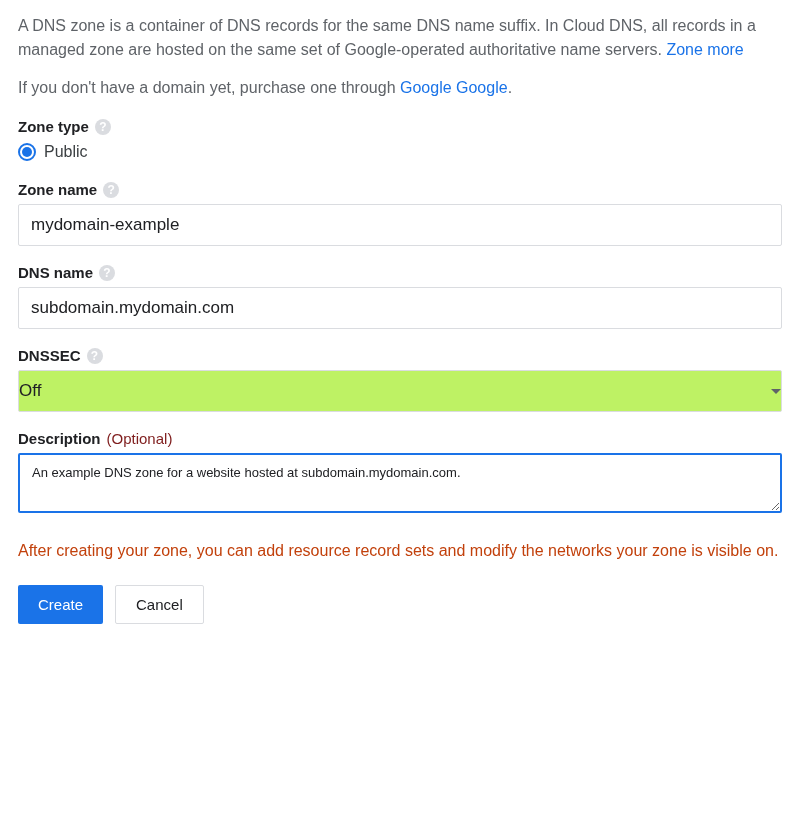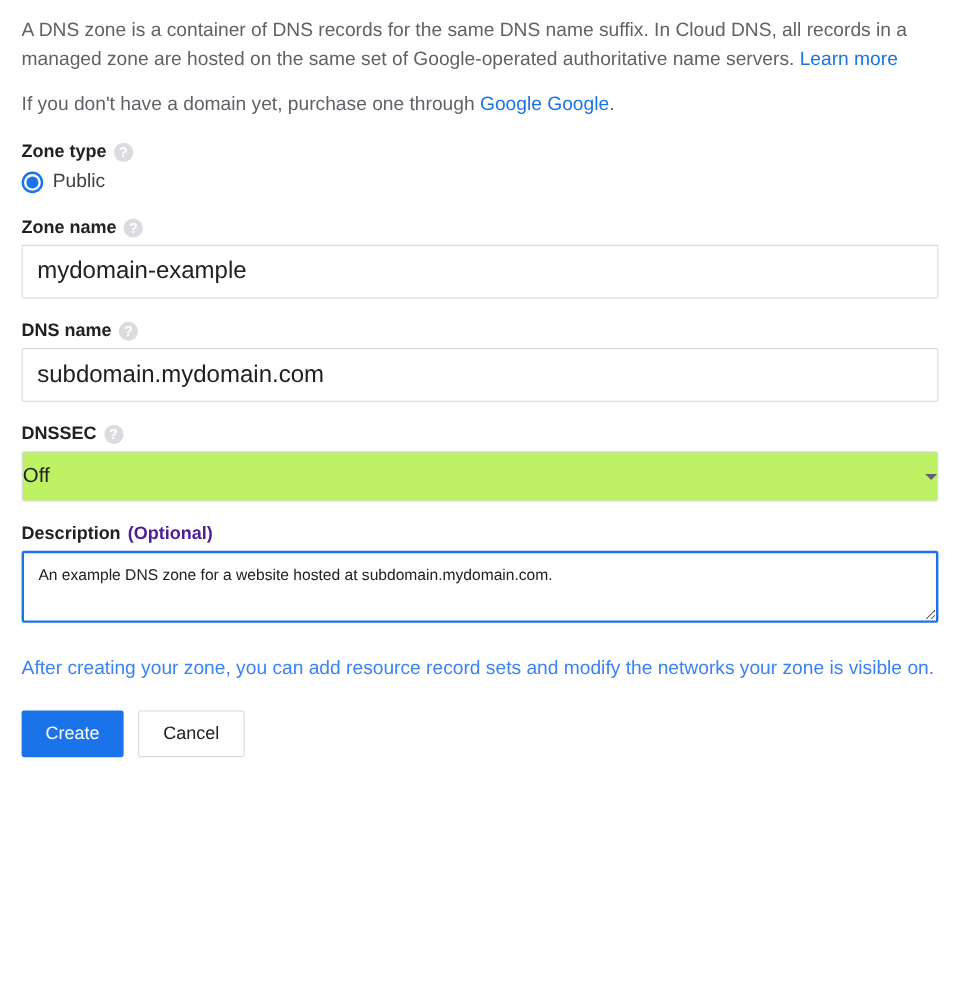--- a/index.html
+++ b/index.html
@@ -27,22 +27,22 @@
   .field-label {
     font-weight: 600;
     font-size: 15px;
     color: #202124;
     display: flex;
     align-items: center;
     gap: 6px;
     margin-bottom: 6px;
   }
   .field-label .optional {
-    font-weight: 700;
-    color: #4c1d95;
+    font-weight: 400;
+    color: #7f1d1d;
   }
   .help-icon {
     width: 16px; height: 16px;
     border-radius: 50%;
     background: #dadce0;
     color: #fff;
     font-size: 12px;
     line-height: 16px;
     text-align: center;
     display: inline-block;
@@ -68,21 +68,21 @@
     width: 10px; height: 10px;
     border-radius: 50%;
     background: #1a73e8;
   }
   .radio-label { font-size: 16px; color: #3c4043; }
   .text-input {
     width: 100%;
     border: 1px solid #dadce0;
     border-radius: 2px;
     padding: 10px 12px;
-    font-size: 20px;
+    font-size: 17px;
     font-family: inherit;
     color: #202124;
   }
   .select-box {
     width: 100%;
     border: 1px solid #dadce0;
     border-radius: 2px;
     padding: 10px 0;
     font-size: 17px;
     display: flex;
@@ -103,21 +103,21 @@
     border-radius: 2px;
     padding: 10px 12px;
     font-size: 13px;
     font-family: inherit;
     color: #202124;
     resize: vertical;
     min-height: 60px;
   }
   .after-note {
     margin-top: 22px;
-    color: #3b82f6;
+    color: #c2410c;
     font-size: 16px;
     line-height: 1.5;
   }
   .button-row {
     margin-top: 22px;
     display: flex;
     gap: 12px;
   }
   .btn {
     padding: 10px 20px;
@@ -135,21 +135,21 @@
     background: #fff;
     color: #202124;
     border: 1px solid #dadce0;
   }
 </style>
 </head>
 <body>
 
 <p class="intro">
   <span>A DNS zone is a container of DNS records for the same DNS name suffix. In Cloud DNS, all records in a managed zone are hosted on the same set of Google-operated authoritative name servers. </span>
-  <a class="link">Learn more</a>
+  <a class="link">Zone more</a>
 </p>
 
 <p class="intro">
   <span>If you don't have a domain yet, purchase one through </span>
   <a class="link">Google Google</a><span>.</span>
 </p>
 
 <div class="field-block">
   <div class="field-label">
     <span>Zone type</span>

